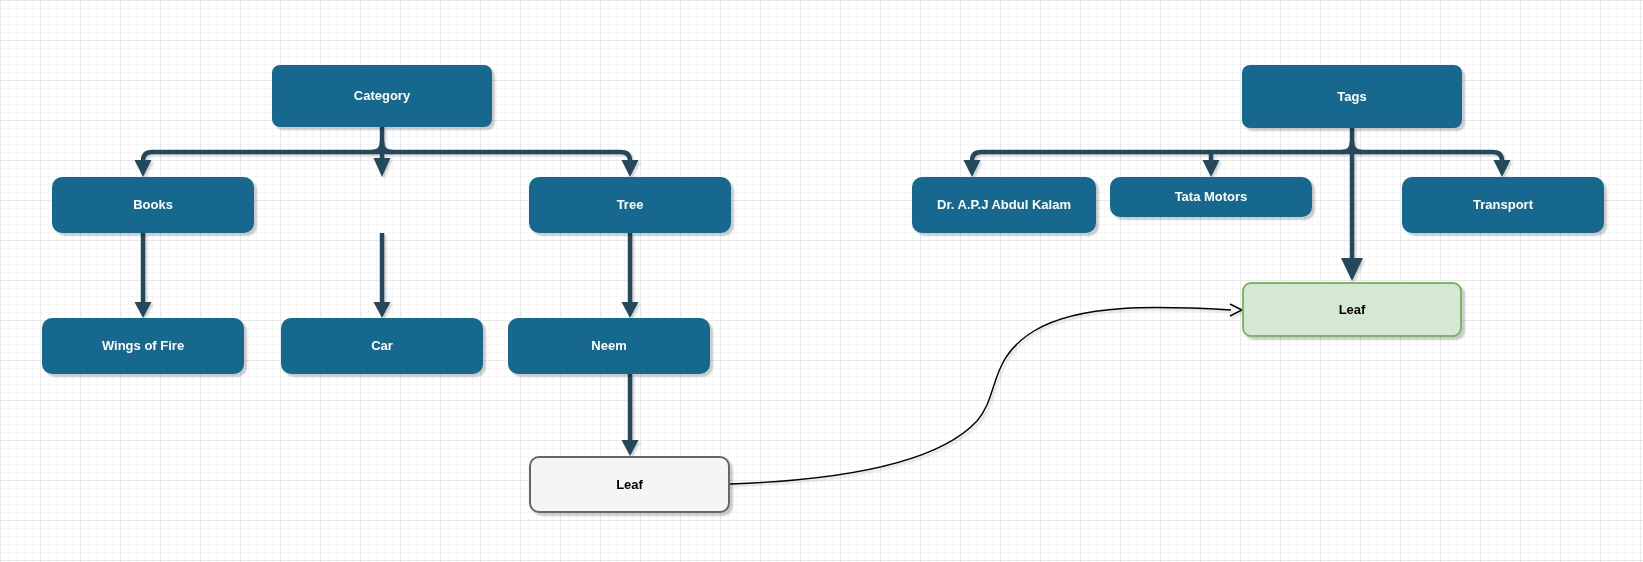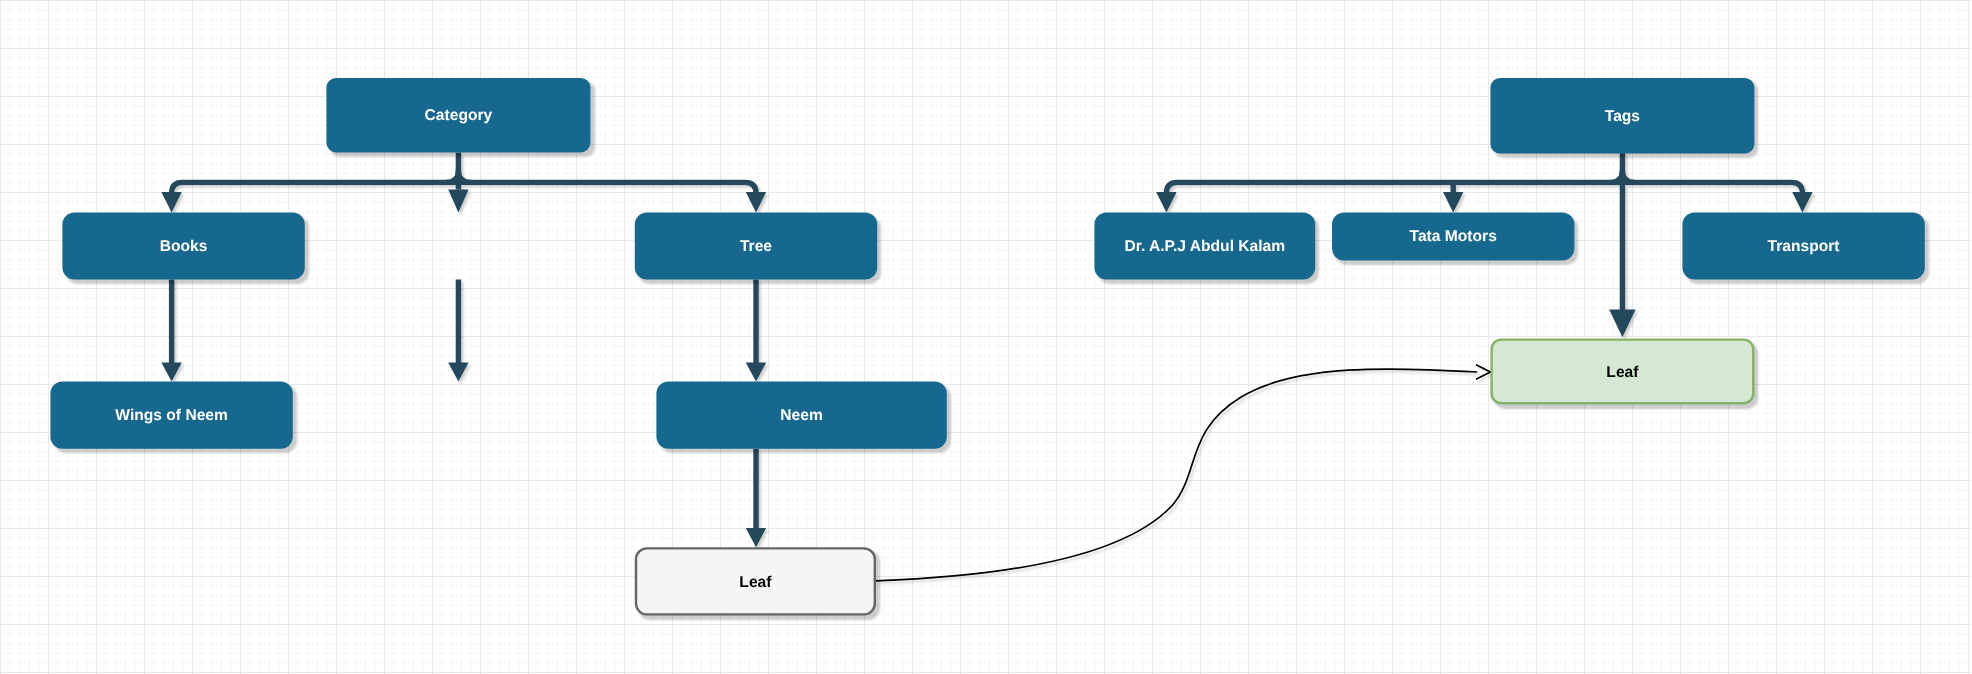--- a/index.html
+++ b/index.html
@@ -130,25 +130,28 @@
   <div class="node node-blue" style="left:52px;top:177px;width:202px;height:56px">
     <span>Books</span>
   </div>
 
 
   <div class="node node-blue" style="left:529px;top:177px;width:202px;height:56px">
     <span>Tree</span>
   </div>
 
   <div class="node node-blue" style="left:42px;top:318px;width:202px;height:56px">
-    <span>Wings of Neem</span>
+    <span>Wings of Fire</span>
   </div>
 
+  <div class="node node-blue" style="left:281px;top:318px;width:202px;height:56px">
+    <span>Car</span>
+  </div>
 
-  <div class="node node-blue" style="left:547px;top:318px;width:242px;height:56px">
+  <div class="node node-blue" style="left:508px;top:318px;width:202px;height:56px">
     <span>Neem</span>
   </div>
 
   <div class="node node-leaf-left" style="left:529px;top:456px;width:201px;height:57px">
     <span>Leaf</span>
   </div>
 
   <div class="node node-blue node-root" style="left:1242px;top:65px;width:220px;height:63px">
     <span>Tags</span>
   </div>

